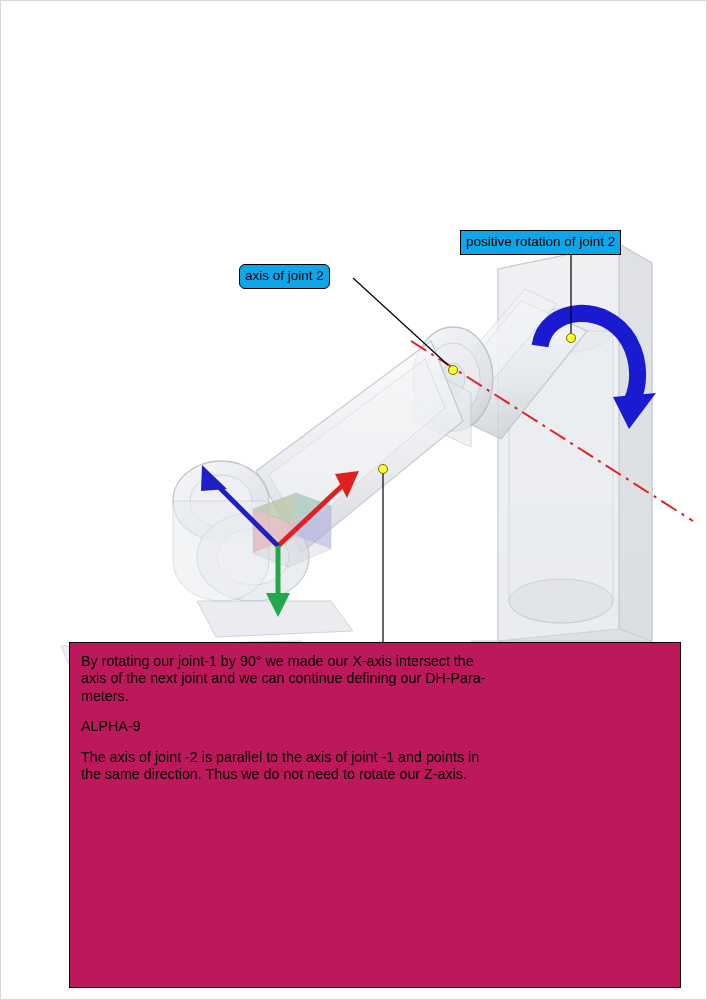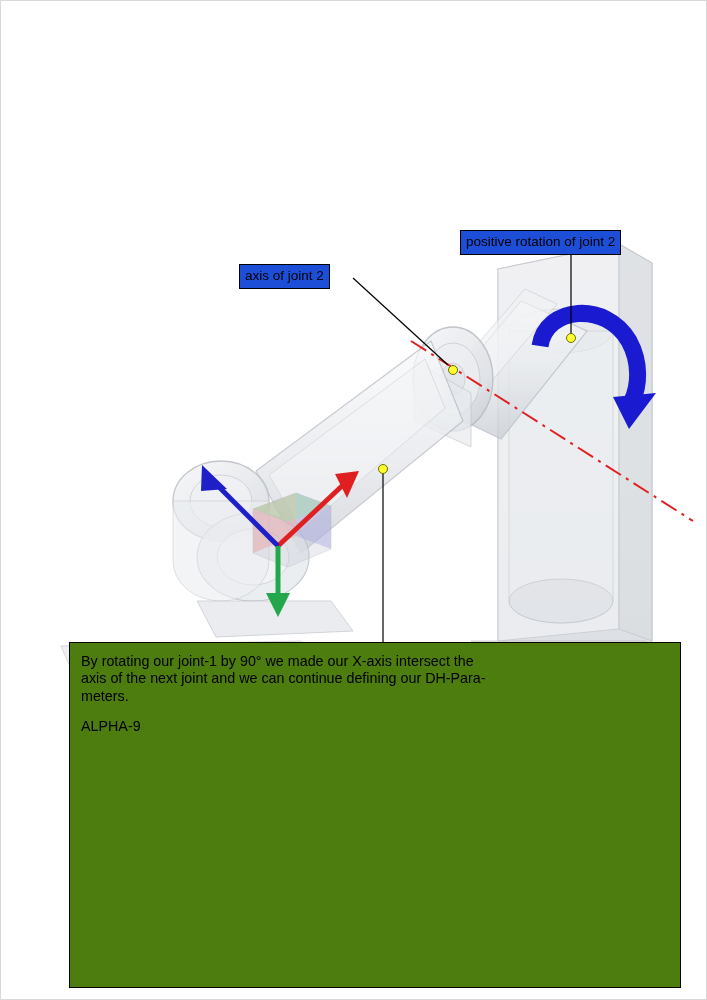--- a/index.html
+++ b/index.html
@@ -26,40 +26,40 @@
   
   #robot-stage {
     position: absolute;
     left: 0; top: 0;
     width: 707px; height: 1000px;
   }
 
   
   .callout {
     position: absolute;
-    background: #1d4ed8;
+    background: #0ea5e9;
     border: 1px solid #000000;
     font-size: 13.5px;
     color: #000000;
     padding: 3px 5px 4px 5px;
     box-sizing: border-box;
     white-space: nowrap;
     line-height: 1.15;
   }
-  #callout-joint-axis { left: 238px; top: 263px; }
+  #callout-joint-axis { left: 238px; top: 263px; border-radius: 6px; }
   #callout-rotation   { left: 459px; top: 229px; }
 
   
   #text-panel {
     position: absolute;
     left: 68px;
     top: 641px;
     width: 612px;
     height: 346px;
-    background: #4d7c0f;
+    background: #be185d;
     border: 1px solid #000000;
     box-sizing: border-box;
     padding: 10px 10px 8px 11px;
     font-size: 14.3px;
     line-height: 1.22;
     color: #000000;
   }
   #text-panel p {
     margin: 0 0 13px 0;
   }
@@ -180,15 +180,17 @@
 
   <div class="callout" id="callout-joint-axis">axis of joint 2</div>
 
   <div class="callout" id="callout-rotation">positive rotation of joint 2</div>
 
   <div id="text-panel">
     <p class="nowrap-block">By rotating our joint-1 by 90° we made our X-axis intersect the
 axis of the next joint and we can continue defining our DH-Para-
 meters.</p>
     <p class="nowrap-block">ALPHA-9</p>
+    <p class="nowrap-block">The axis of joint -2 is parallel to the axis of joint -1 and points in
+the same direction. Thus we do not need to rotate our Z-axis.</p>
   </div>
 
 </div>
 
 </body></html>

